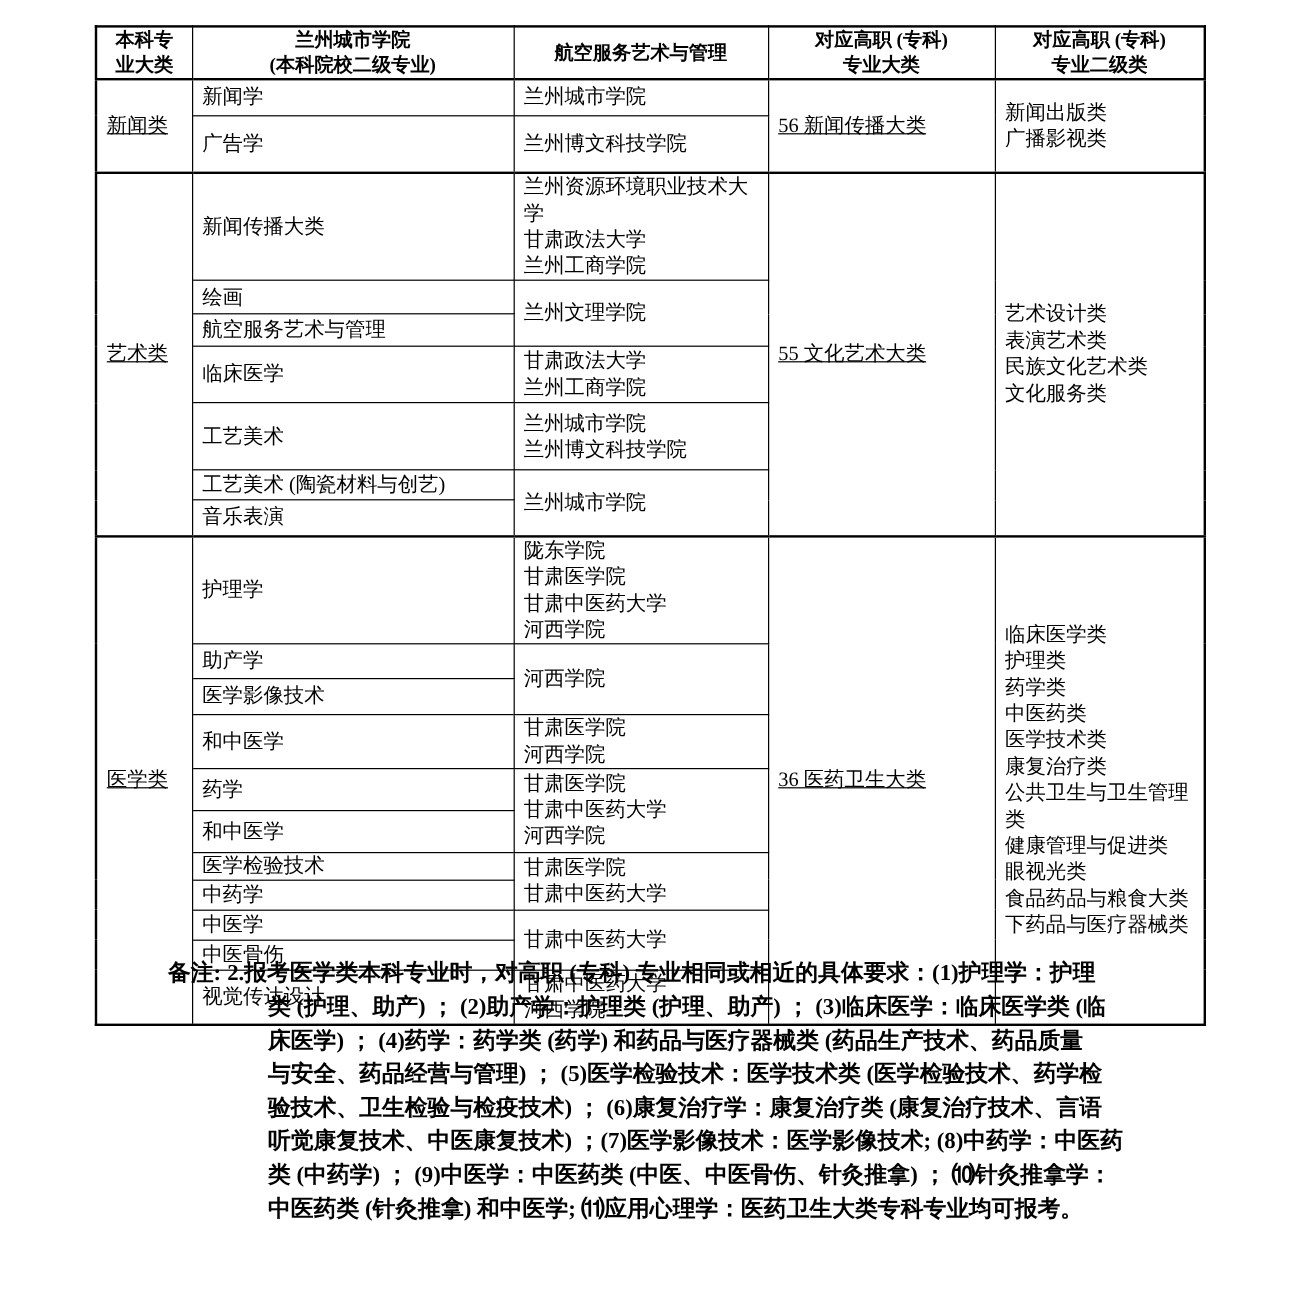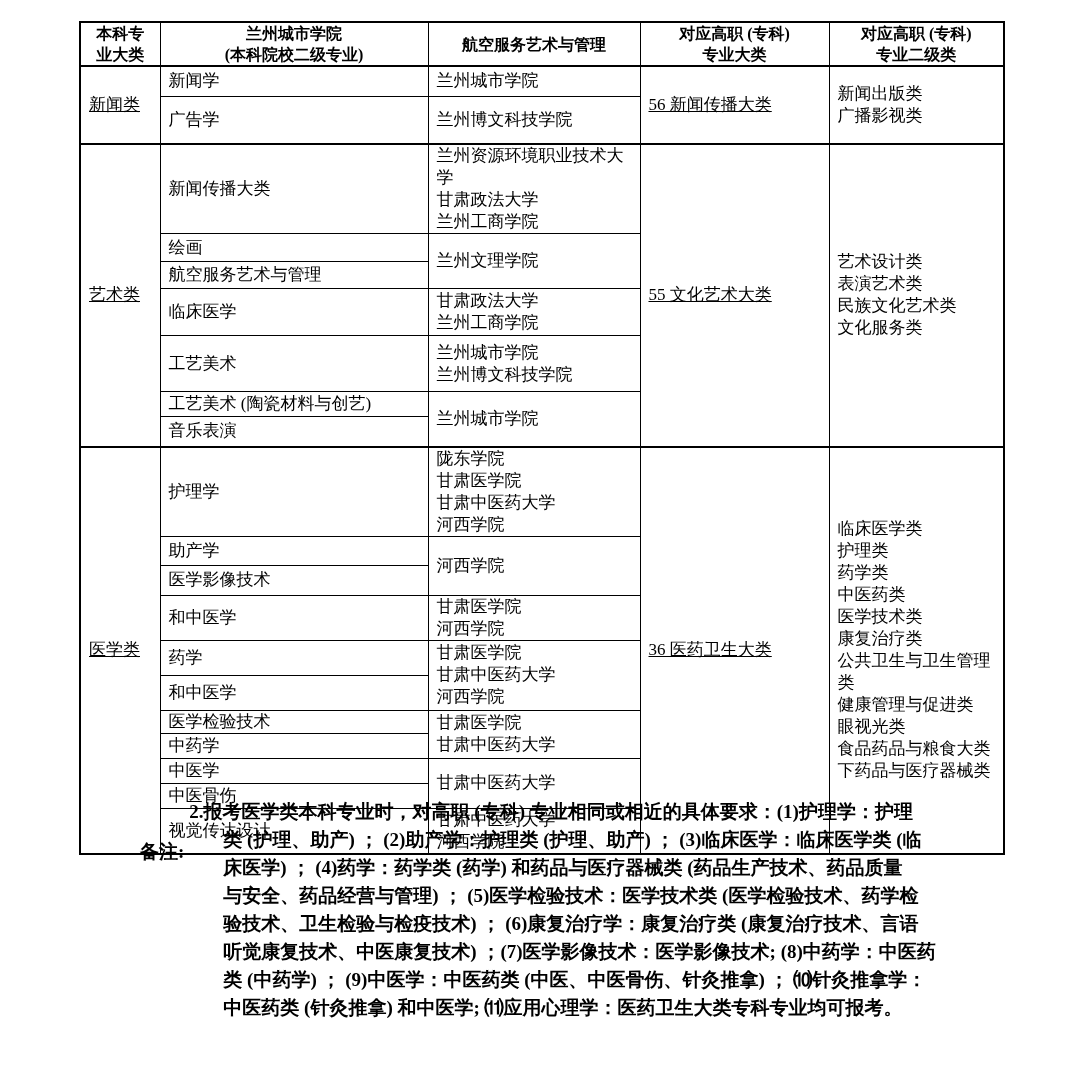--- a/index.html
+++ b/index.html
@@ -53,21 +53,20 @@
     width:830px;
     font-size:19px;
     font-weight:bold;
     line-height:28px;
     display:flex;
   }
   .notes-label{
     flex:0 0 auto;
     white-space:nowrap;
     margin-right:5px;
-    margin-top:40px;
   }
   .notes-items{flex:1 1 auto;}
   .note-item{
     white-space:pre-line;
     padding-left:34px;
     text-indent:-34px;
   }
 </style>
 </head>
 <body>

